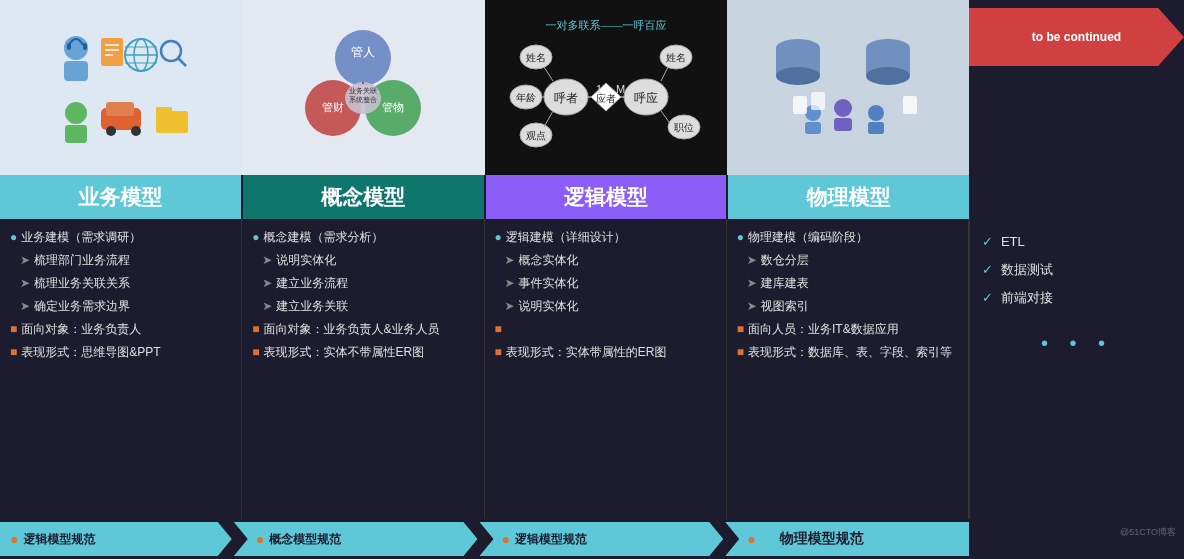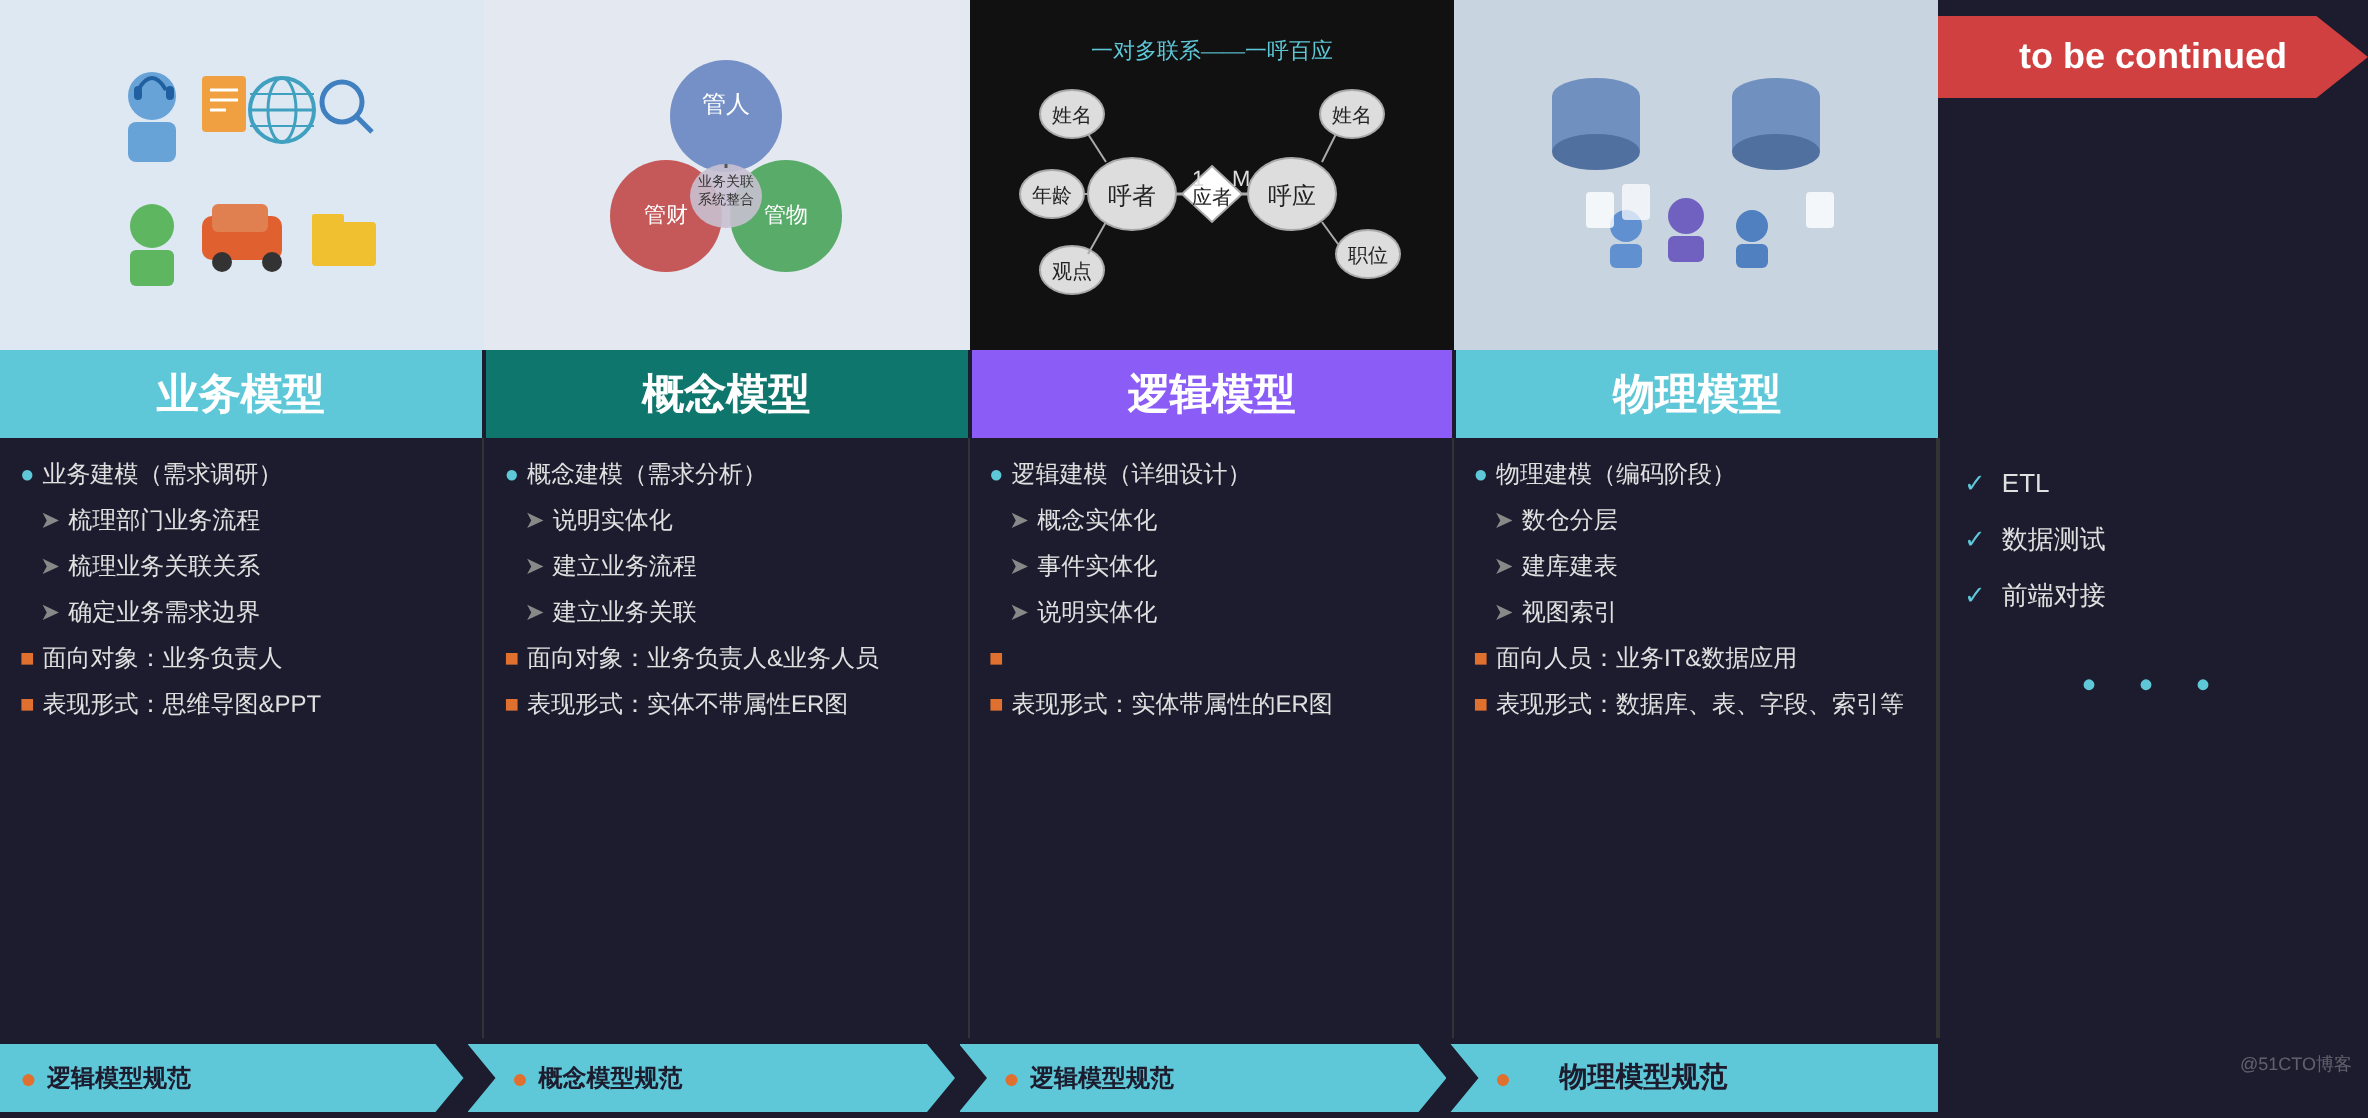--- a/index.html
+++ b/index.html
@@ -191,21 +191,21 @@
 
           <rect x="30" y="78" width="14" height="18" rx="2" fill="white" opacity="0.8"></rect>
           <rect x="48" y="74" width="14" height="18" rx="2" fill="white" opacity="0.7"></rect>
           <rect x="140" y="78" width="14" height="18" rx="2" fill="white" opacity="0.8"></rect>
         </svg>
       </div>
 
       <div style="width:215px; background:#1c1c2e; display:flex; align-items:flex-start; justify-content:center; padding-top:8px;">
 
         <div style="width:100%; position:relative;">
-          <div style="background:#d04040; color:white; font-size:18px; font-weight:bold; padding:10px 0; text-align:center; position:relative; clip-path: polygon(0 0, 88% 0, 100% 50%, 88% 100%, 0 100%);">
+          <div style="background:#d04040; color:white; font-size:12px; font-weight:bold; padding:22px 0; text-align:center; position:relative; clip-path: polygon(0 0, 88% 0, 100% 50%, 88% 100%, 0 100%);">
             <span>to be continued</span>
           </div>
         </div>
       </div>
     </div>
 
     <div style="display:flex;">
       <div style="flex:1; background:#5ec8d8; text-align:center; padding:8px 5px; border-right:2px solid #1c1c2e;">
         <span style="font-size:21px; font-weight:bold; color:white;">业务模型</span>
       </div>

